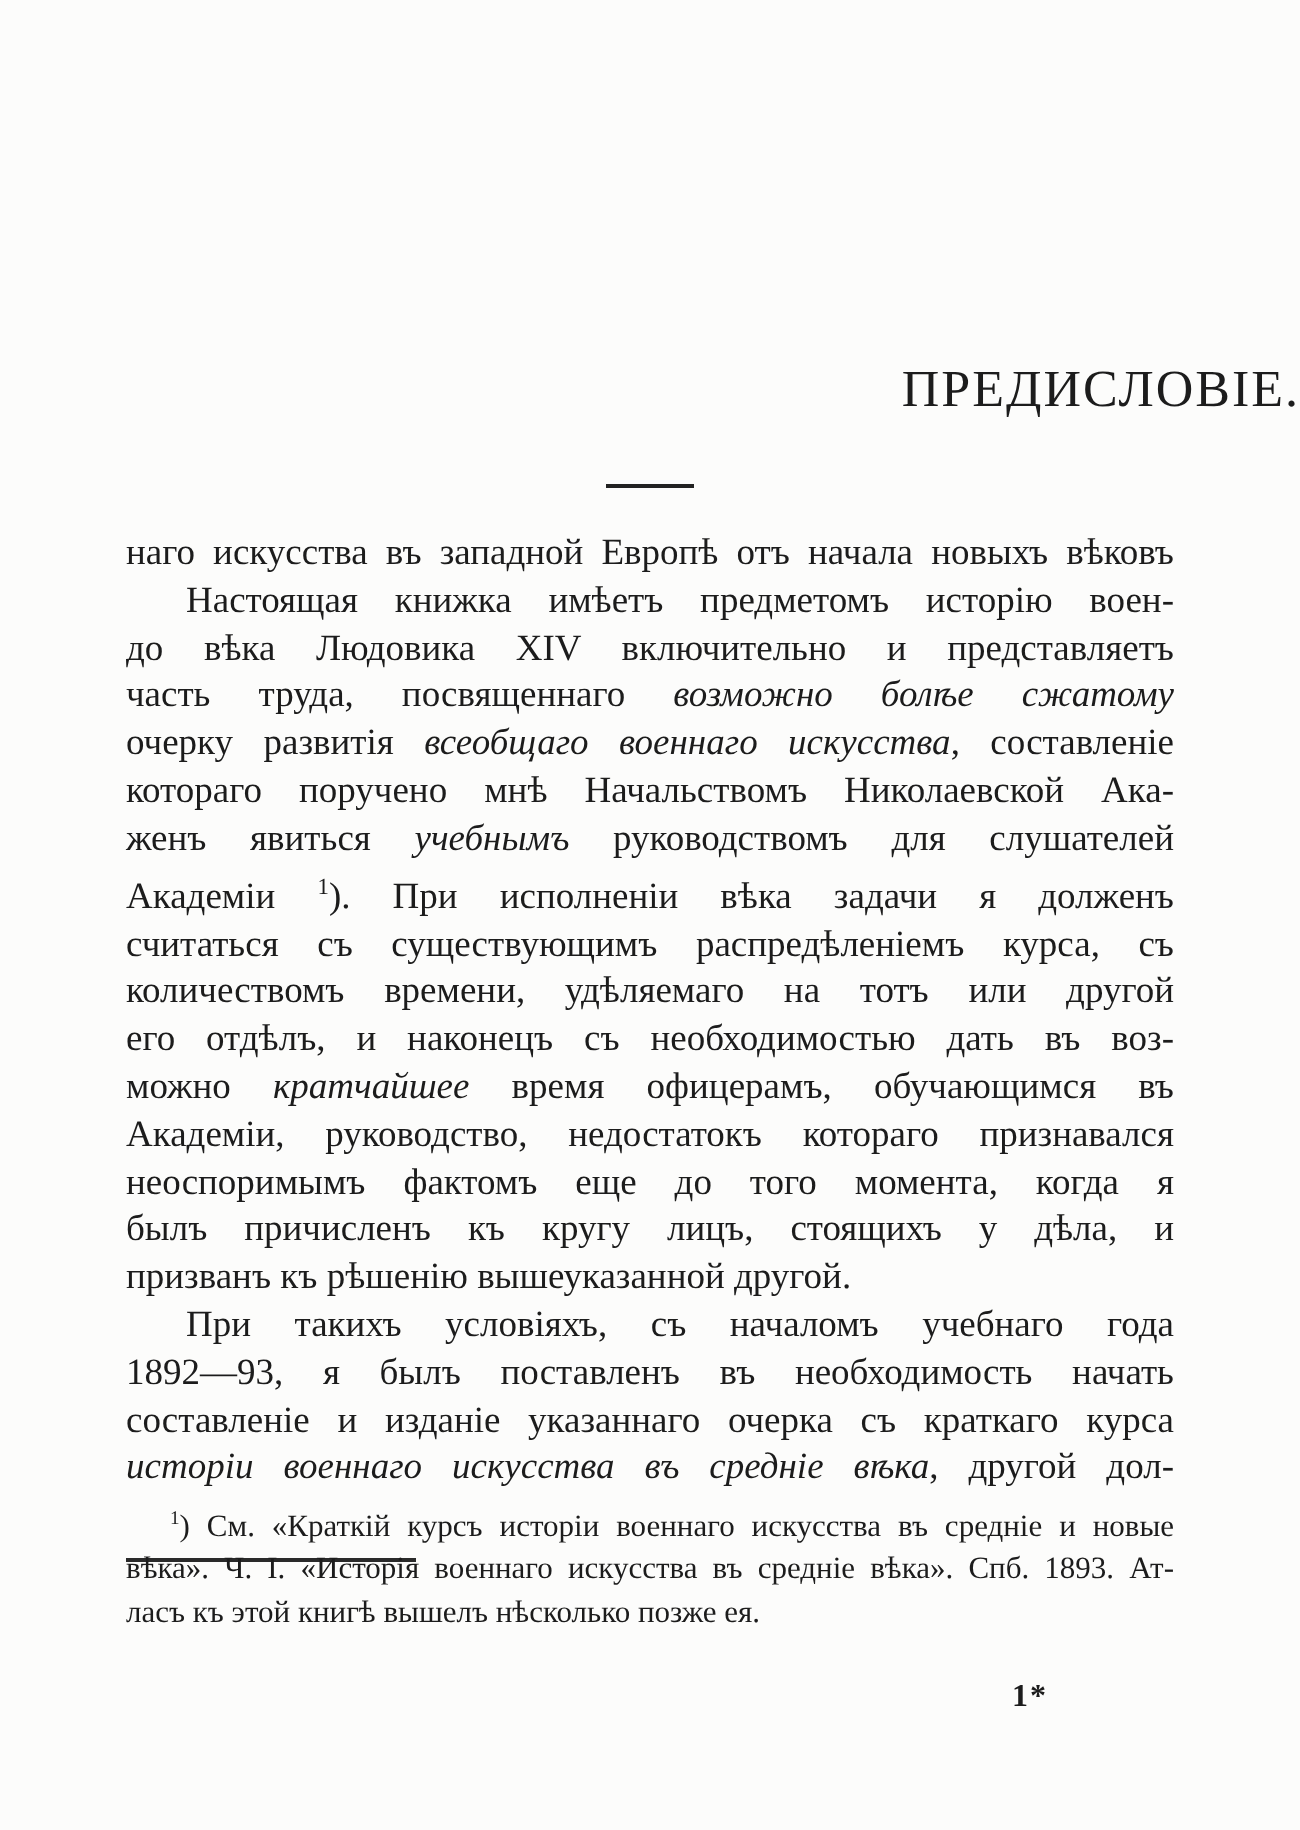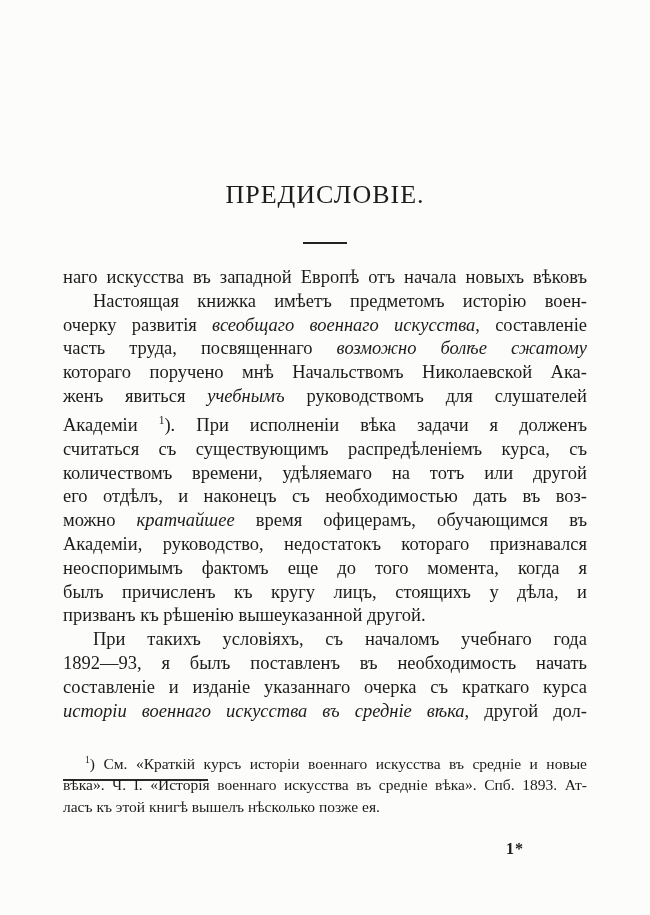--- a/index.html
+++ b/index.html
@@ -7,21 +7,21 @@
     width: 650px; height: 915px;
     background: var(--paper, #fcfcfb);
     font-family: "Liberation Serif", "DejaVu Serif", serif;
     color: var(--ink, #1c1c1c);
     overflow: hidden;
   }
   .page { position: relative; width: 650px; height: 915px; }
 
   .title {
     position: absolute; top: 180px; left: 0; width: 650px;
-    text-align: center;
+    text-align: right;
     font-size: 26px; letter-spacing: 1px;
     color: var(--ink, #1c1c1c);
   }
 
   .title-divider {
     position: absolute; top: 242px; left: 303px;
     width: 44px; height: 2px; background: #222;
   }
 
   .body-text {
@@ -53,22 +53,23 @@
 </style>
 </head>
 <body style="--ink: #1c1c1c; --paper: #fcfcfb;">
 
 <div class="page">
   <div class="title">ПРЕДИСЛОВІЕ.</div>
   <div class="title-divider"></div>
   <div class="body-text">
       <div class="tline just"><span>наго искусства въ западной Европѣ отъ начала новыхъ вѣковъ</span></div>
       <div class="tline just ind"><span>Настоящая книжка имѣетъ предметомъ исторію воен-</span></div>
+      <div class="tline just"><span>до вѣка Людовика XIV включительно и представляетъ</span></div>
+      <div class="tline just"><span>часть труда, посвященнаго </span><span class="it">возможно болѣе сжатому</span></div>
       <div class="tline just"><span>очерку развитія </span><span class="it">всеобщаго военнаго искусства</span><span>, составленіе</span></div>
-      <div class="tline just"><span>часть труда, посвященнаго </span><span class="it">возможно болѣе сжатому</span></div>
       <div class="tline just"><span>котораго поручено мнѣ Начальствомъ Николаевской Ака-</span></div>
       <div class="tline just"><span>женъ явиться </span><span class="it">учебнымъ</span><span> руководствомъ для слушателей</span></div>
       <div class="tline just"><span>Академіи </span><span class="sup">1</span><span>). При исполненіи вѣка задачи я долженъ</span></div>
       <div class="tline just"><span>считаться съ существующимъ распредѣленіемъ курса, съ</span></div>
       <div class="tline just"><span>количествомъ времени, удѣляемаго на тотъ или другой</span></div>
       <div class="tline just"><span>его отдѣлъ, и наконецъ съ необходимостью дать въ воз-</span></div>
       <div class="tline just"><span>можно </span><span class="it">кратчайшее</span><span> время офицерамъ, обучающимся въ</span></div>
       <div class="tline just"><span>Академіи, руководство, недостатокъ котораго признавался</span></div>
       <div class="tline just"><span>неоспоримымъ фактомъ еще до того момента, когда я</span></div>
       <div class="tline just"><span>былъ причисленъ къ кругу лицъ, стоящихъ у дѣла, и</span></div>

